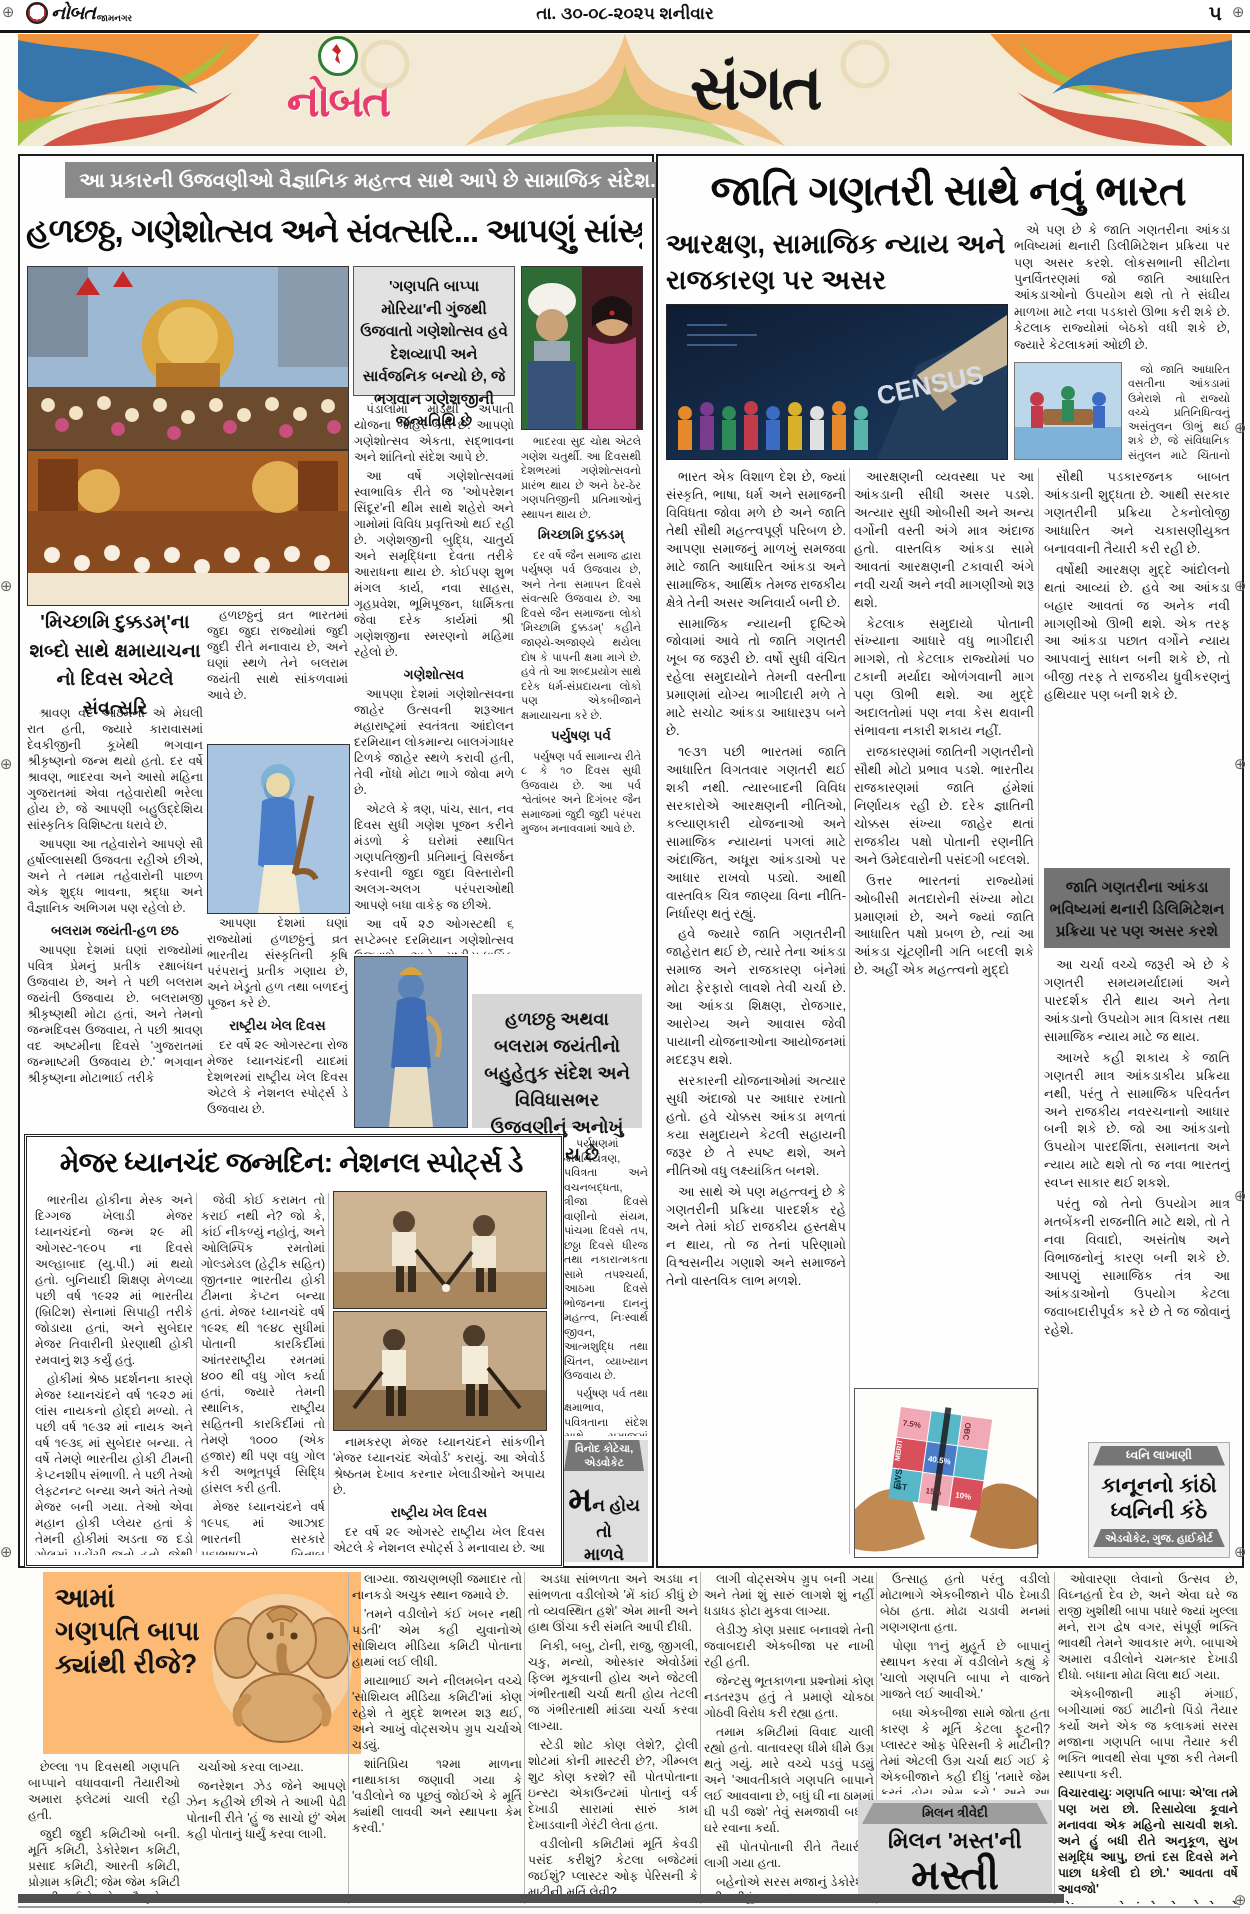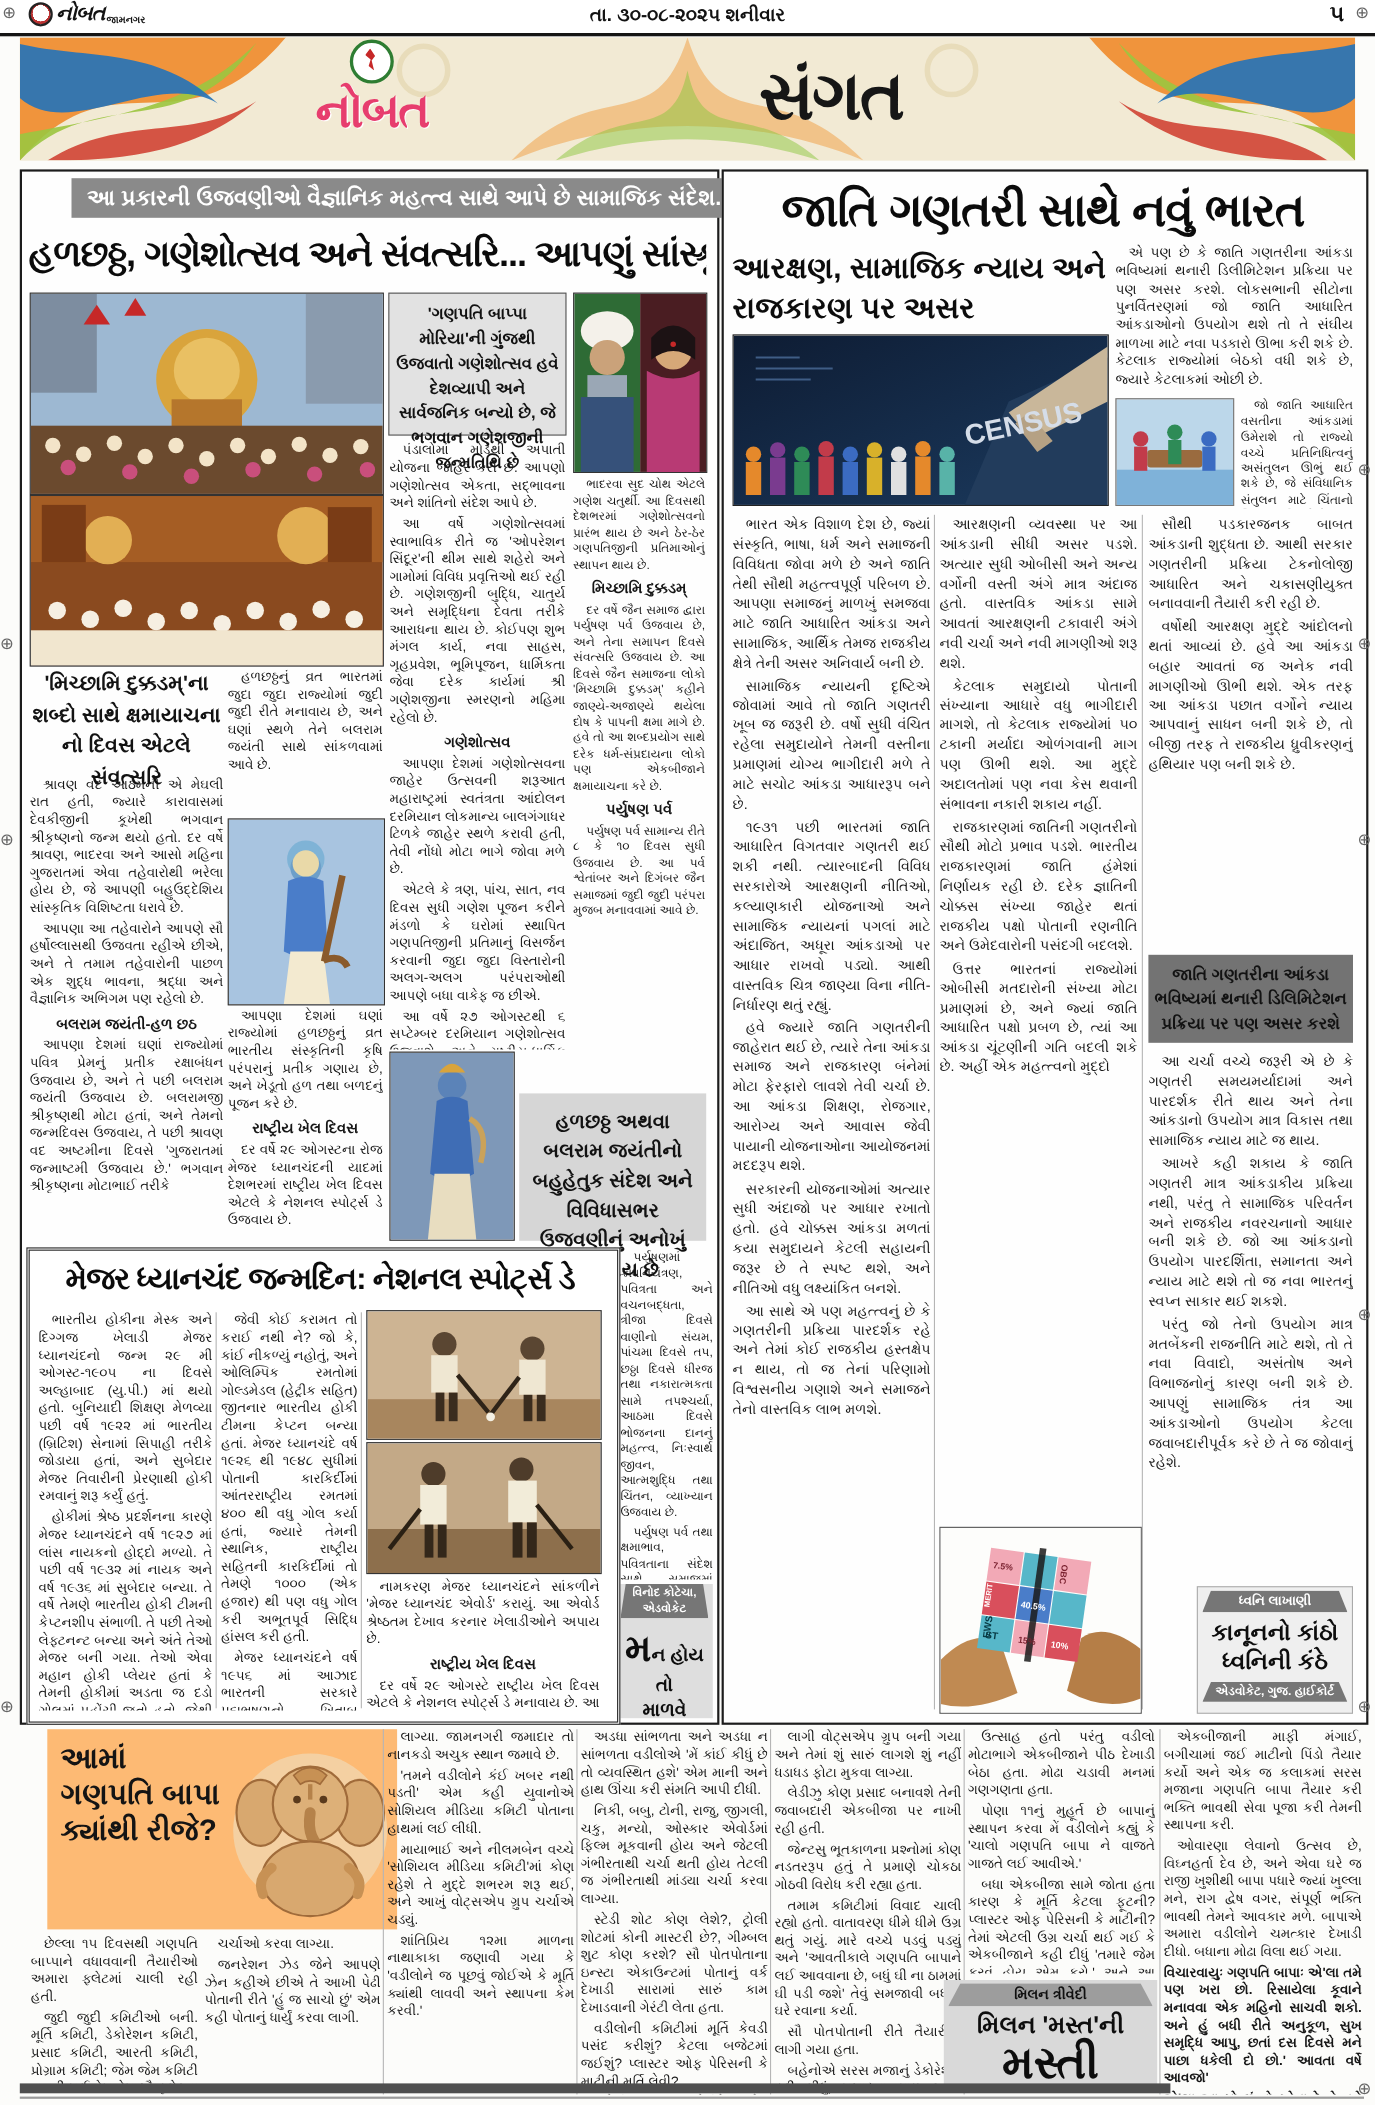--- a/index.html
+++ b/index.html
@@ -470,21 +470,21 @@
 
   <div class="newscol" style="left:28px;top:1760px;width:152px;height:144px;">
       <p class="para">છેલ્લા ૧૫ દિવસથી ગણપતિ બાપ્પાને વધાવવાની તૈયારીઓ અમારા ફ્લેટમાં ચાલી રહી હતી.</p>
       <p class="para">જુદી જુદી કમિટીઓ બની. મૂર્તિ કમિટી, ડેકોરેશન કમિટી, પ્રસાદ કમિટી, આરતી કમિટી, પ્રોગ્રામ કમિટી; જેમ જેમ કમિટી બનતી ગઈ તેમ તેમ સૌ ફ્લેટના સભ્યો</p>
     </div>
   <div class="newscol" style="left:186px;top:1760px;width:160px;height:144px;">
       <p class="para">ચર્ચાઓ કરવા લાગ્યા.</p>
       <p class="para">જનરેશન ઝેડ જેને આપણે ઝેન કહીએ છીએ તે આખી પેઢી પોતાની રીતે 'હું જ સાચો છું' એમ કહી પોતાનું ધાર્યું કરવા લાગી.</p>
     </div>
   <div class="newscol" style="left:352px;top:1572px;width:170px;height:332px;">
-      <p class="para">લાગ્યા. જામનગરી જમાદાર તો નાનકડો અચુક સ્થાન જમાવે છે.</p>
+      <p class="para">લાગ્યા. જાચણભણી જમાદાર તો નાનકડો અચુક સ્થાન જમાવે છે.</p>
       <p class="para">'તમને વડીલોને કંઈ ખબર નથી પડતી' એમ કહી યુવાનોએ સોશિયલ મીડિયા કમિટી પોતાના હાથમાં લઈ લીધી.</p>
       <p class="para">માયાભાઈ અને નીલમબેન વચ્ચે 'સોશિયલ મીડિયા કમિટી'માં કોણ રહેશે તે મુદ્દે શભરમ શરૂ થઈ, અને આખું વોટ્સએપ ગ્રુપ ચર્ચાએ ચડ્યું.</p>
       <p class="para">શાંતિપ્રિય ૧૨મા માળના નાથાકાકા જણાવી ગયા કે 'વડીલોને જ પૂછવું જોઈએ કે મૂર્તિ ક્યાંથી લાવવી અને સ્થાપના કેમ કરવી.'</p>
     </div>
   <div class="newscol" style="left:528px;top:1572px;width:170px;height:332px;">
       <p class="para">અડધા સાંભળતા અને અડધા ન સાંભળતા વડીલોએ 'મેં કાંઈ કીધું છે તો વ્યવસ્થિત હશે' એમ માની અને હાથ ઊંચા કરી સંમતિ આપી દીધી.</p>
       <p class="para">નિકી, બબુ, ટોની, રાજુ, જીગલી, ચકુ, મન્યો, ઓસ્કાર એવોર્ડમાં ફિલ્મ મૂકવાની હોય અને જેટલી ગંભીરતાથી ચર્ચા થતી હોય તેટલી જ ગંભીરતાથી માંડ્યા ચર્ચા કરવા લાગ્યા.</p>
       <p class="para">સ્ટેડી શોટ કોણ લેશે?, ટ્રોલી શોટમાં કોની માસ્ટરી છે?, ગીમ્બલ શુટ કોણ કરશે? સૌ પોતપોતાના ઇન્સ્ટા એકાઉન્ટમાં પોતાનું વર્ક દેખાડી સારામાં સારું કામ દેખાડવાની ગેરંટી લેતા હતા.</p>
       <p class="para">વડીલોની કમિટીમાં મૂર્તિ કેવડી પસંદ કરીશું? કેટલા બજેટમાં જઈશું? પ્લાસ્ટર ઓફ પેરિસની કે માટીની મૂર્તિ લેવી?</p>
       <p class="para">બહેનોની કમિટીમાં ડેકોરેશન કેવું કરશું, કોના ઘરે શું પડ્યું છે અને કઈ રીતે લગાડી શકાય તેની ચર્ચાઓ થવા</p>
@@ -496,22 +496,22 @@
       <p class="para">તમામ કમિટીમાં વિવાદ ચાલી રહ્યો હતો. વાતાવરણ ધીમે ધીમે ઉગ્ર થતું ગયું. મારે વચ્ચે પડવું પડ્યું અને 'આવતીકાલે ગણપતિ બાપાને લઈ આવવાના છે, બધું ઘી ના ઠામમાં ઘી પડી જશે' તેવું સમજાવી બધાને ઘરે રવાના કર્યા.</p>
       <p class="para">સૌ પોતપોતાની રીતે તૈયારીમાં લાગી ગયા હતા.</p>
       <p class="para">બહેનોએ સરસ મજાનું ડેકોરેશન કરી લીધું, પ્રસાદના થાળ આવી ગયા, ખાલી પંડાલથી માંડી અને ઉપસ્થિત ભક્ત સમુદાયની રીલ બનવા માંડી.</p>
     </div>
   <div class="newscol" style="left:880px;top:1572px;width:170px;height:222px;">
       <p class="para">ઉત્સાહ હતો પરંતુ વડીલો મોટાભાગે એકબીજાને પીઠ દેખાડી બેઠા હતા. મોઢા ચડાવી મનમાં ગણગણતા હતા.</p>
       <p class="para">પોણા ૧૧નું મુહૂર્ત છે બાપાનું સ્થાપન કરવા મેં વડીલોને કહ્યું કે 'ચાલો ગણપતિ બાપા ને વાજતે ગાજતે લઈ આવીએ.'</p>
       <p class="para">બધા એકબીજા સામે જોતા હતા કારણ કે મૂર્તિ કેટલા ફૂટની? પ્લાસ્ટર ઓફ પેરિસની કે માટીની? તેમાં એટલી ઉગ્ર ચર્ચા થઈ ગઈ કે એકબીજાને કહી દીધું 'તમારે જેમ કરવું હોય એમ કરો.' અને આ મગજમારીમાં કોઈએ કાંઈ કર્યું ન હતું.</p>
     </div>
   <div class="newscol" style="left:1058px;top:1572px;width:180px;height:332px;">
+      <p class="para">ઓવારણા લેવાનો ઉત્સવ છે, વિઘ્નહર્તા દેવ છે, અને એવા ઘરે જ રાજી ખુશીથી બાપા પધારે જ્યાં ખુલ્લા મને, રાગ દ્વેષ વગર, સંપૂર્ણ ભક્તિ ભાવથી તેમને આવકાર મળે. બાપાએ અમારા વડીલોને ચમત્કાર દેખાડી દીધો. બધાના મોઢા વિલા થઈ ગયા.</p>
       <p class="para">એકબીજાની માફી મંગાઈ, બગીચામાં જઈ માટીનો પિંડો તૈયાર કર્યો અને એક જ કલાકમાં સરસ મજાના ગણપતિ બાપા તૈયાર કરી ભક્તિ ભાવથી સેવા પૂજા કરી તેમની સ્થાપના કરી.</p>
-      <p class="para">ઓવારણા લેવાનો ઉત્સવ છે, વિઘ્નહર્તા દેવ છે, અને એવા ઘરે જ રાજી ખુશીથી બાપા પધારે જ્યાં ખુલ્લા મને, રાગ દ્વેષ વગર, સંપૂર્ણ ભક્તિ ભાવથી તેમને આવકાર મળે. બાપાએ અમારા વડીલોને ચમત્કાર દેખાડી દીધો. બધાના મોઢા વિલા થઈ ગયા.</p>
       <p class="para bold">વિચારવાયુઃ ગણપતિ બાપાઃ એ'લા તમે પણ ખરા છો. રિસાયેલા કૂવાને મનાવવા એક મહિનો સાચવી શકો. અને હું બધી રીતે અનુકૂળ, સુખ સમૃદ્ધિ આપુ, છતાં દસ દિવસે મને પાછા ધકેલી દો છો.' આવતા વર્ષે આવજો'</p>
       <p class="para bold">એ'લા આવ્યો છું તો રહેવા દે ને તને ક્યાં નડું છું?</p>
     </div>
   <div class="vrule" style="left:348px;top:1572px;height:332px;"></div>
   <div class="vrule" style="left:524px;top:1572px;height:332px;"></div>
   <div class="vrule" style="left:700px;top:1572px;height:332px;"></div>
   <div class="vrule" style="left:876px;top:1572px;height:332px;"></div>
   <div class="vrule" style="left:1054px;top:1572px;height:332px;"></div>
 
   <div class="colbox" style="left:858px;top:1800px;width:194px;height:102px;background:#d9d9d9;padding-top:3px;">

